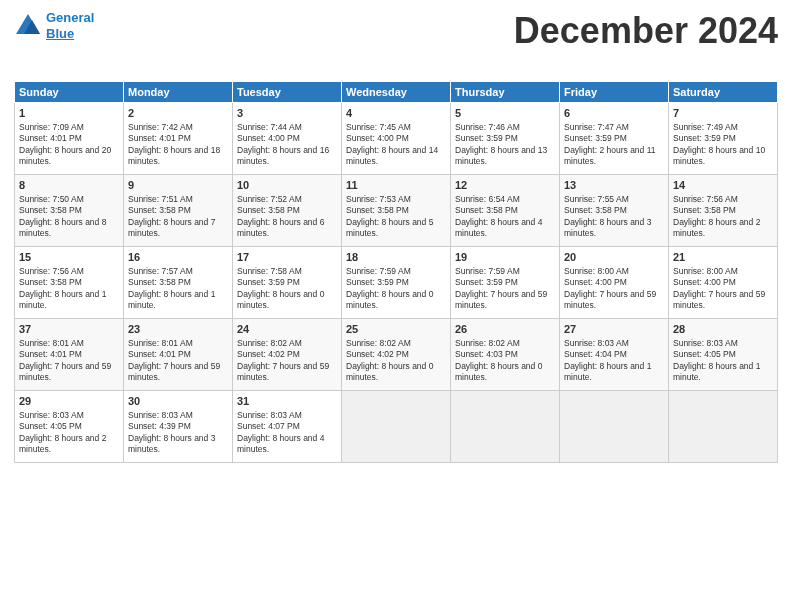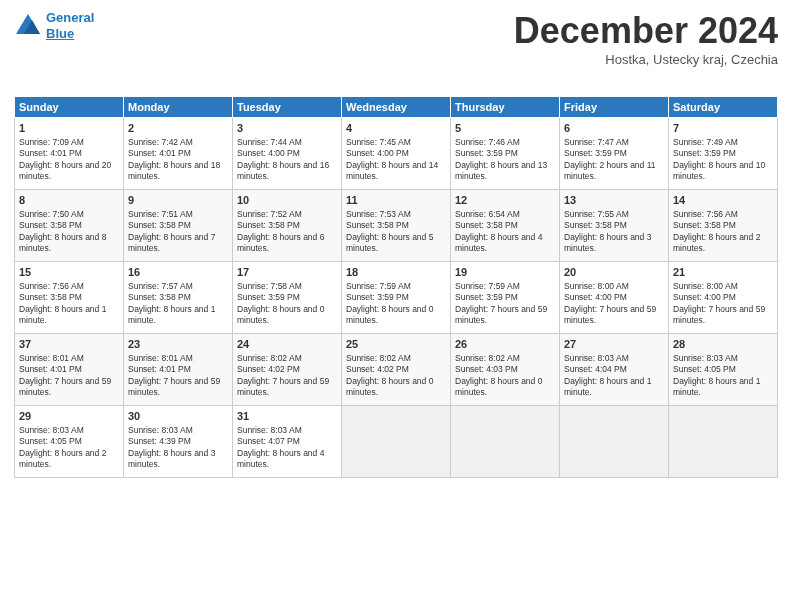--- a/index.html
+++ b/index.html
@@ -99,21 +99,20 @@
         <polygon points="14,2 26,22 2,22" fill="#2a78be"></polygon>
         <polygon points="18,8 26,22 10,22" fill="#1a5a9a"></polygon>
       </svg>
       <div class="logo-text">
         <div><span>General</span></div>
         <div><span style="color:#2a78be;text-decoration:underline;">Blue</span></div>
       </div>
     </div>
     <div class="title-block">
       <div class="month-title">December 2024</div>
-      <div class="location">Hostka, Ustecky kraj, Czechia</div>
     </div>
   </div>
 
   <table>
     <thead>
       <tr>
         <th>Sunday</th>
         <th>Monday</th>
         <th>Tuesday</th>
         <th>Wednesday</th>

